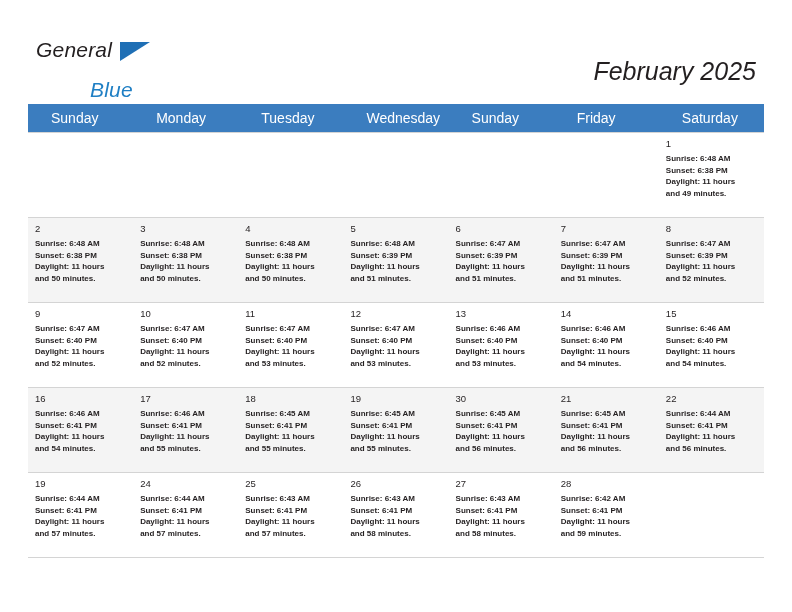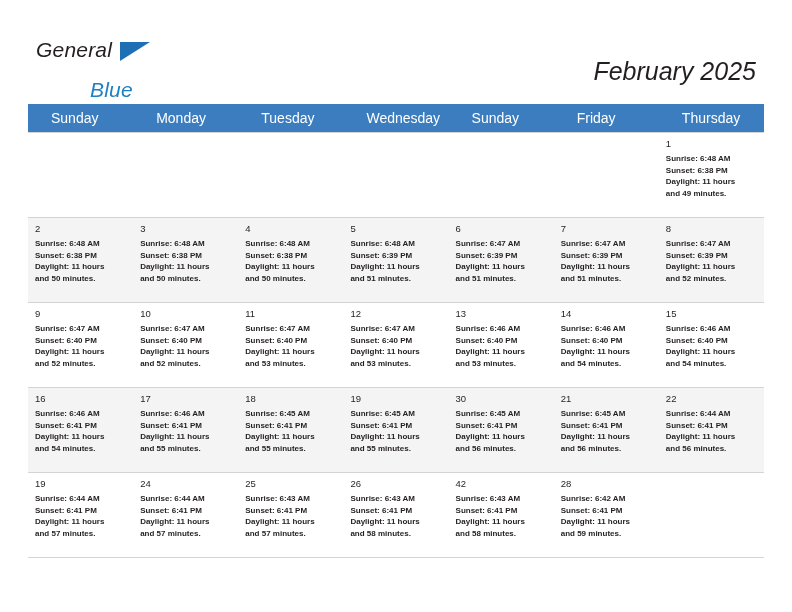--- a/index.html
+++ b/index.html
@@ -158,21 +158,21 @@
 
   <table class="calendar">
     <thead>
       <tr>
         <th>Sunday</th>
         <th>Monday</th>
         <th>Tuesday</th>
         <th>Wednesday</th>
         <th>Sunday</th>
         <th>Friday</th>
-        <th>Thursday</th>
+        <th>Saturday</th>
       </tr>
     </thead>
     <tbody id="calendar-body">
         <tr>
           <td class="empty-cell">
             <div class="cell-inner">
               <div class="daynum"></div>
               <div class="dayinfo"></div>
             </div>
           </td>
@@ -443,21 +443,21 @@
             <div class="cell-inner">
               <div class="daynum">26</div>
               <div class="dayinfo">Sunrise: 6:43 AM
 Sunset: 6:41 PM
 Daylight: 11 hours
 and 58 minutes.</div>
             </div>
           </td>
           <td>
             <div class="cell-inner">
-              <div class="daynum">42</div>
+              <div class="daynum">27</div>
               <div class="dayinfo">Sunrise: 6:43 AM
 Sunset: 6:41 PM
 Daylight: 11 hours
 and 58 minutes.</div>
             </div>
           </td>
           <td>
             <div class="cell-inner">
               <div class="daynum">28</div>
               <div class="dayinfo">Sunrise: 6:42 AM

